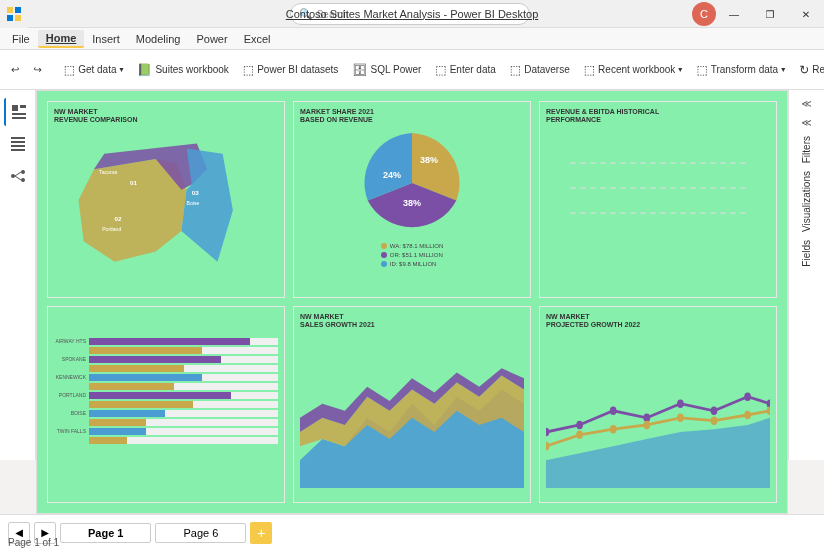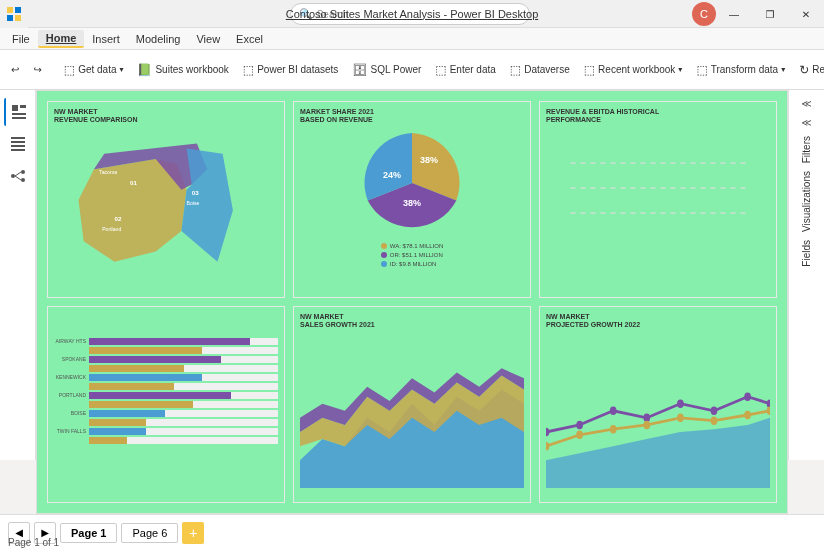--- a/index.html
+++ b/index.html
@@ -207,21 +207,21 @@
     .page-nav-btn {
       width: 22px; height: 22px;
       border: 1px solid #ccc;
       background: white;
       cursor: pointer;
       display: flex; align-items: center; justify-content: center;
       font-size: 10px;
       border-radius: 2px;
     }
     .page-tab {
-      padding: 3px 10px;
+      padding: 3px 27px;
       font-size: 11px;
       border: 1px solid #ccc;
       border-radius: 2px;
       cursor: pointer;
       background: white;
     }
     .page-tab.active { background: white; font-weight: 600; }
     .page-add-btn {
       width: 22px; height: 22px;
       background: #f7c948;
@@ -310,21 +310,21 @@
     <div class="win-btn">❐</div>
     <div class="win-btn close">✕</div>
   </div>
 </div>
 
 <div id="menubar">
   <div class="menu-item">File</div>
   <div class="menu-item active" style="border-bottom:2px solid #f7c948;font-weight:600;text-decoration:underline;">Home</div>
   <div class="menu-item">Insert</div>
   <div class="menu-item">Modeling</div>
-  <div class="menu-item">View</div>
+  <div class="menu-item">Power</div>
   <div class="menu-item">Excel</div>
 </div>
 
 <div id="ribbon">
   <button class="ribbon-btn">↩</button>
   <button class="ribbon-btn">↪</button>
   <div class="ribbon-divider"></div>
   <button class="ribbon-btn">
     <span class="ribbon-icon">⬚</span>
     <span>Get data</span>

